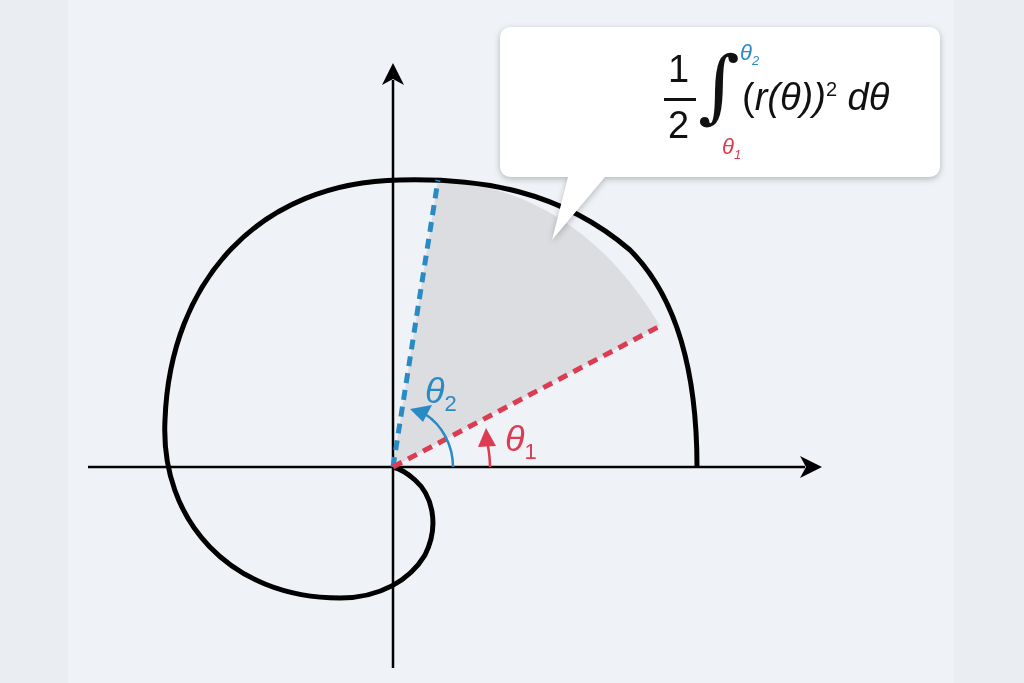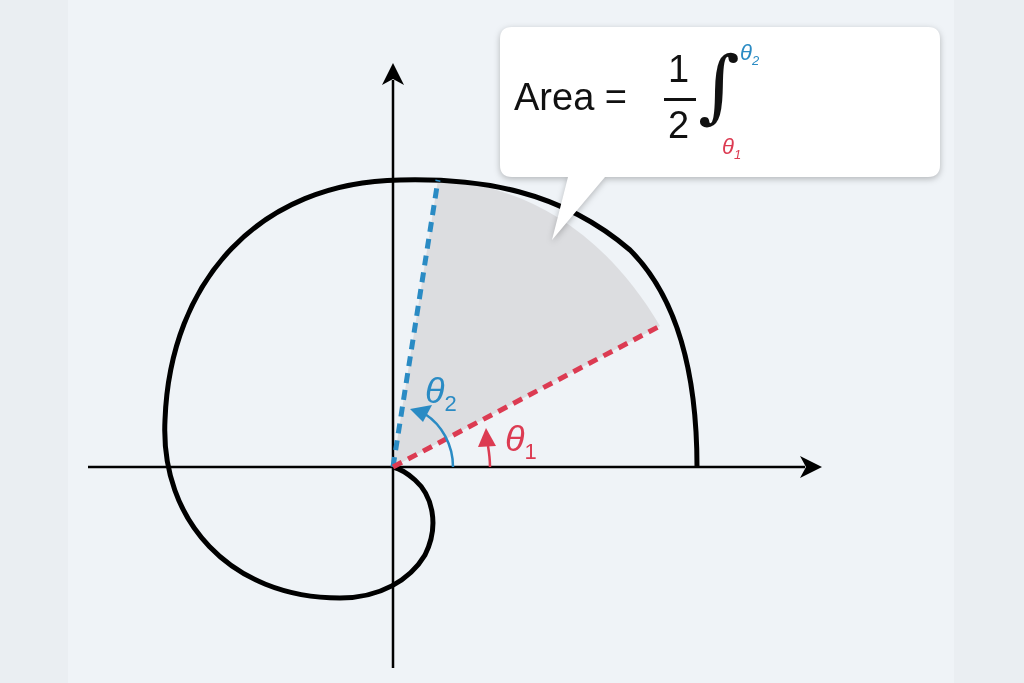--- a/index.html
+++ b/index.html
@@ -49,23 +49,23 @@
 
   <path d="M490,467 C490,458 489,452 488,446" fill="none" stroke="#dc3b52" stroke-width="2.5"></path>
   <polygon points="486,428 478,447 496,446" fill="#dc3b52"></polygon>
 
   <g filter="drop-shadow(0 2px 3px rgba(0,0,0,0.25))">
     <path d="M512,27 L928,27 Q940,27 940,39 L940,165 Q940,177 928,177 L605,177 L552,240 L568,177 L512,177 Q500,177 500,165 L500,39 Q500,27 512,27 Z" fill="#fff"></path>
   </g>
 </svg>
 
 <div class="formula">
-  <span class="f-area">Area =</span>
   <span class="f-num">1</span>
   <span class="f-bar"></span>
   <span class="f-den">2</span>
   <span class="f-int">∫</span>
   <span class="f-up"><span>θ</span><sub>2</sub></span>
   <span class="f-lo"><span>θ</span><sub>1</sub></span>
+  <span class="f-body"><span>(</span><i>r</i><i>(θ))</i><sup>2</sup> <i>dθ</i></span>
 </div>
 
 <div class="lab th2"><span>θ</span><sub>2</sub></div>
 <div class="lab th1"><span>θ</span><sub>1</sub></div>
 
 </body></html>

